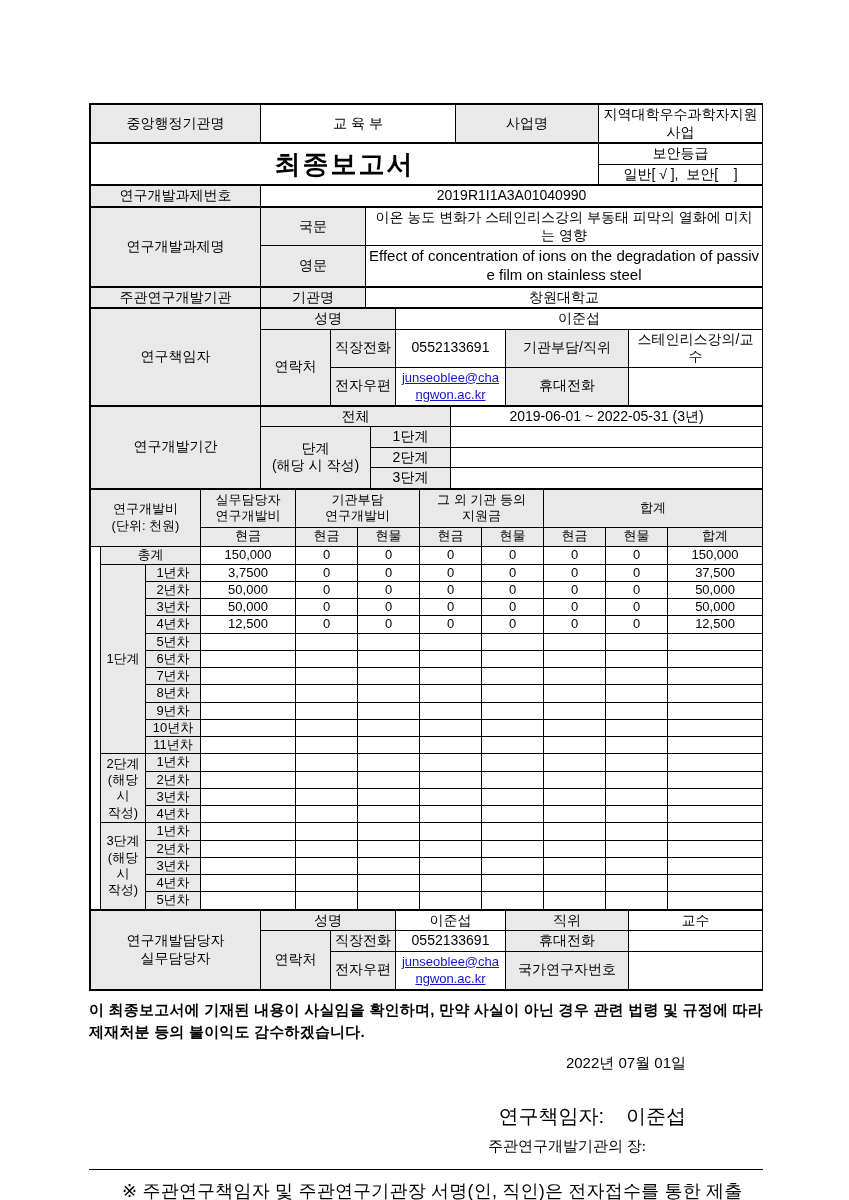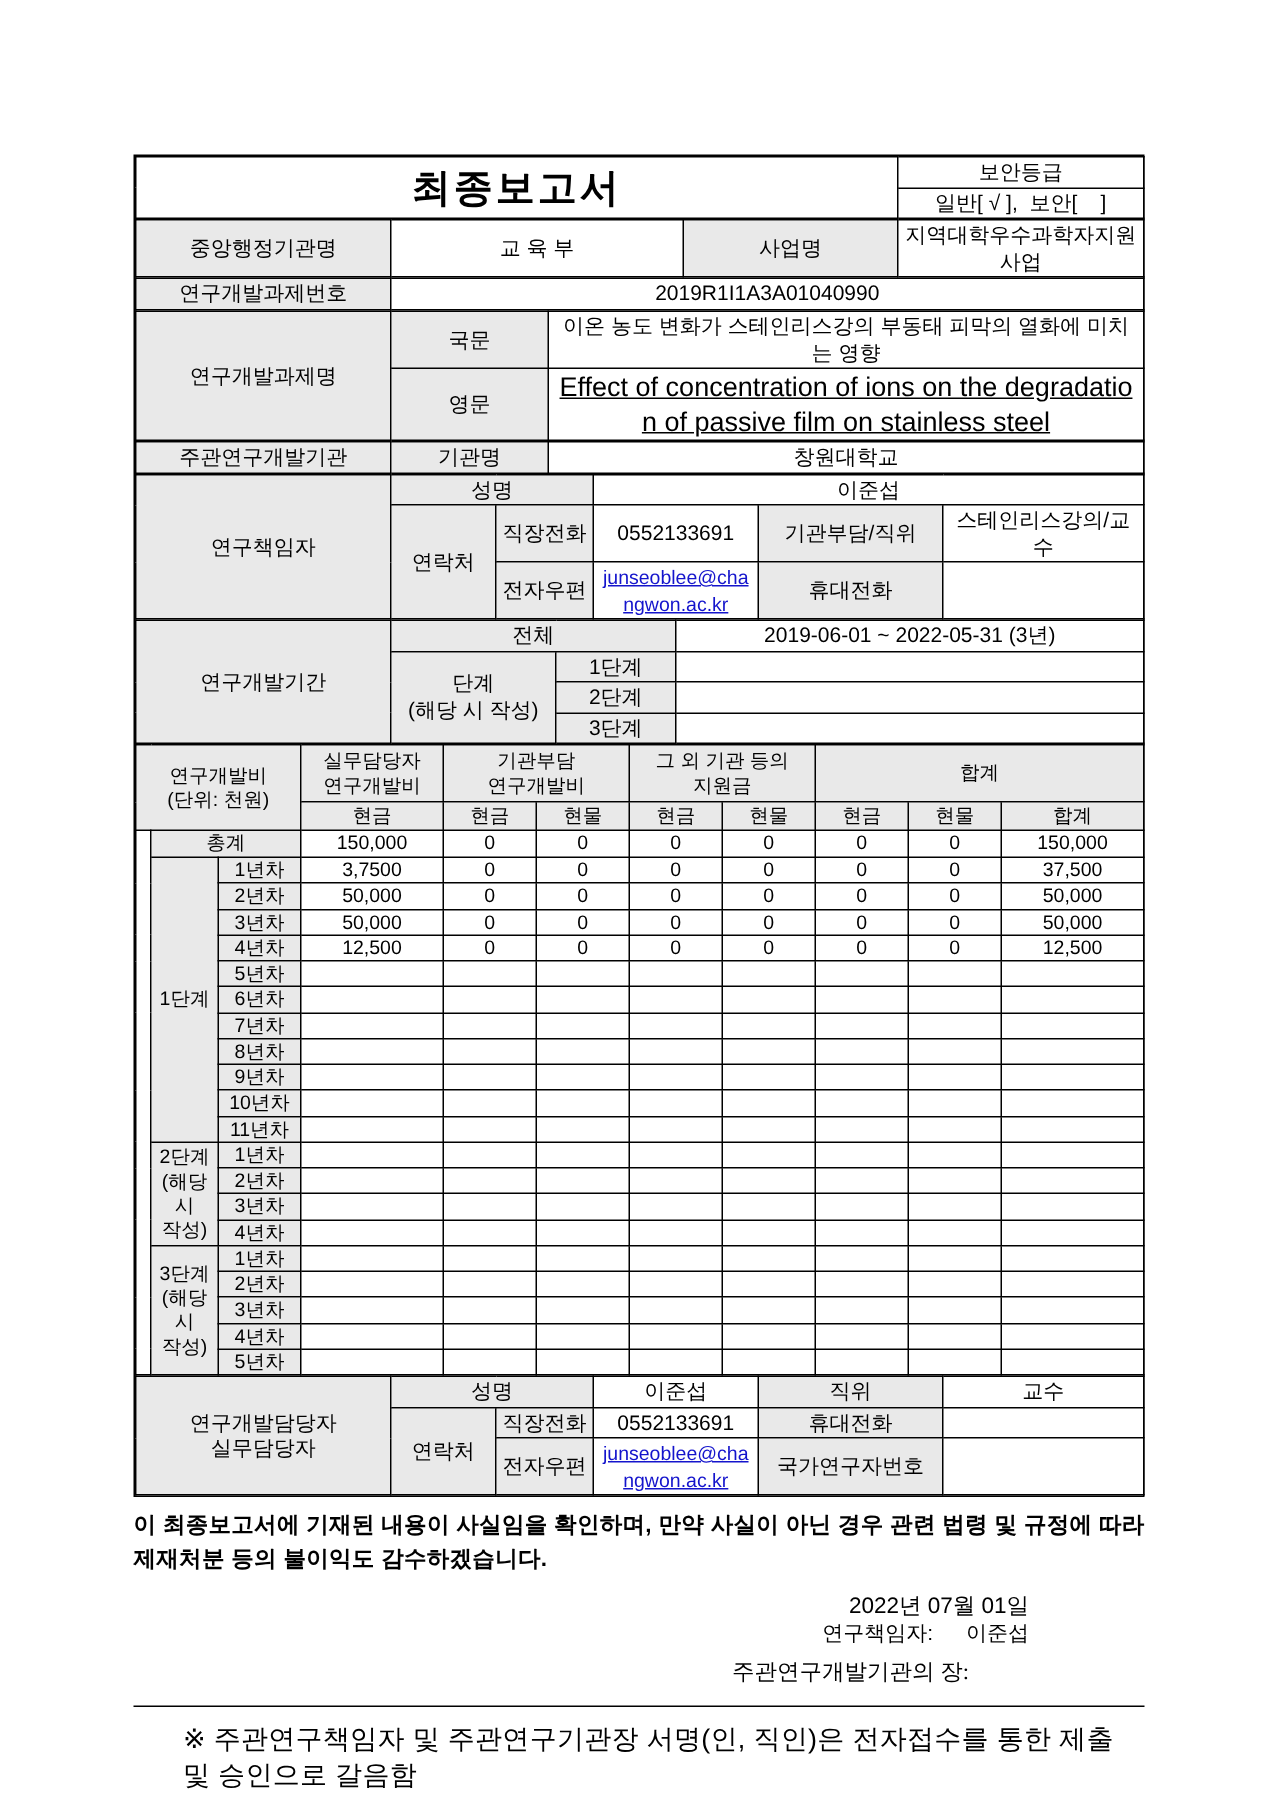--- a/index.html
+++ b/index.html
@@ -12,64 +12,64 @@
      padding:1px 3px;overflow:hidden;word-break:break-all;line-height:1.25;}
   .lbl{background:#e9e9e9;}
   .pre{white-space:pre-line;margin-top:26px;}
   .nowrap{white-space:pre;}
   .title-cell{font-size:26px;font-weight:bold;letter-spacing:2px;background:#fff;}
   .h17{height:17px}.h18{height:18px}.h19{height:19px}.h20{height:20px}
   .h21{height:21px}.h36{height:36px}.h37{height:37px}.h38{height:38px}
   .budget td{font-size:13px;padding:0 2px;}
   .budget .sliver{background:#fff;}
   a.link{color:#1414cc;text-decoration:underline;font-size:13px;word-break:break-all;cursor:pointer;}
-  .eng{font-size:18px;text-decoration:underline;}
+  .eng{font-size:15px;}
   .confirm{margin-top:8px;font-size:15px;line-height:1.5;text-align:justify;letter-spacing:.2px;font-weight:bold;}
   .date-line{text-align:right;padding-right:77px;margin-top:10px;font-size:15px;}
-  .sig1{text-align:right;padding-right:77px;font-size:14px;}
+  .sig1{text-align:right;padding-right:77px;margin-top:30px;font-size:20px;}
   .sig1 .name{margin-left:22px;}
   .sig2{text-align:right;padding-right:117px;margin-top:7px;font-size:15px;font-family:Liberation Serif, serif;}
   .rule{border-top:1px solid #000;margin-top:13px;}
   .note{font-size:18px;margin-top:9px;padding-left:8px;letter-spacing:.2px;margin-left:25px;}
 </style>
 </head>
 <body>
 
 <div class="sheet">
   <div class="wrap">
 
     <table>
       <colgroup>
-          <col style="width:508px">
-          <col style="width:164px">
-        </colgroup>
-      <tbody>
-          <tr class="h19">
-        <td rowspan="2" class="title-cell">최종보고서</td>
-        <td>보안등급</td>
-      </tr>
-      <tr class="h19">
-        <td class="nowrap">일반[ √ ],  보안[    ]</td>
-      </tr>
-    </tbody>
-      </table>
-
-    <table>
-      <colgroup>
           <col style="width:170px">
           <col style="width:195px">
           <col style="width:143px">
           <col style="width:164px">
         </colgroup>
       <tbody>
           <tr class="h38">
         <td class="lbl">중앙행정기관명</td>
         <td>교 육 부</td>
         <td class="lbl">사업명</td>
         <td>지역대학우수과학자지원사업</td>
+      </tr>
+    </tbody>
+      </table>
+
+    <table>
+      <colgroup>
+          <col style="width:508px">
+          <col style="width:164px">
+        </colgroup>
+      <tbody>
+          <tr class="h19">
+        <td rowspan="2" class="title-cell">최종보고서</td>
+        <td>보안등급</td>
+      </tr>
+      <tr class="h19">
+        <td class="nowrap">일반[ √ ],  보안[    ]</td>
       </tr>
     </tbody>
       </table>
 
     <table>
       <colgroup>
           <col style="width:170px">
           <col style="width:502px">
         </colgroup>
       <tbody>

